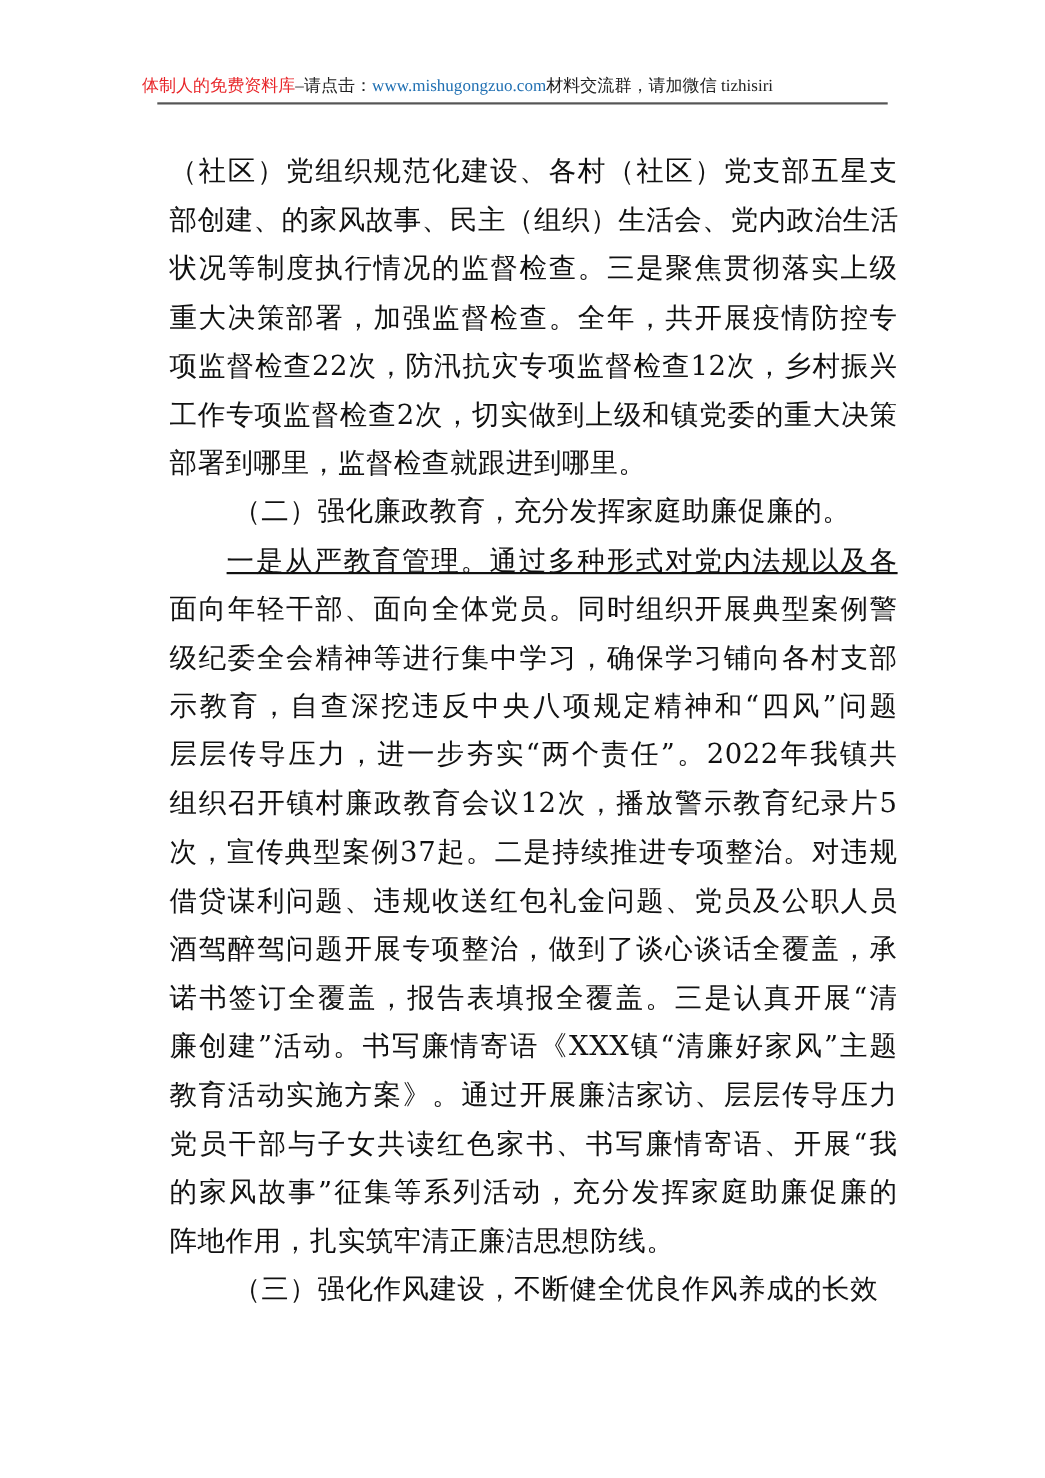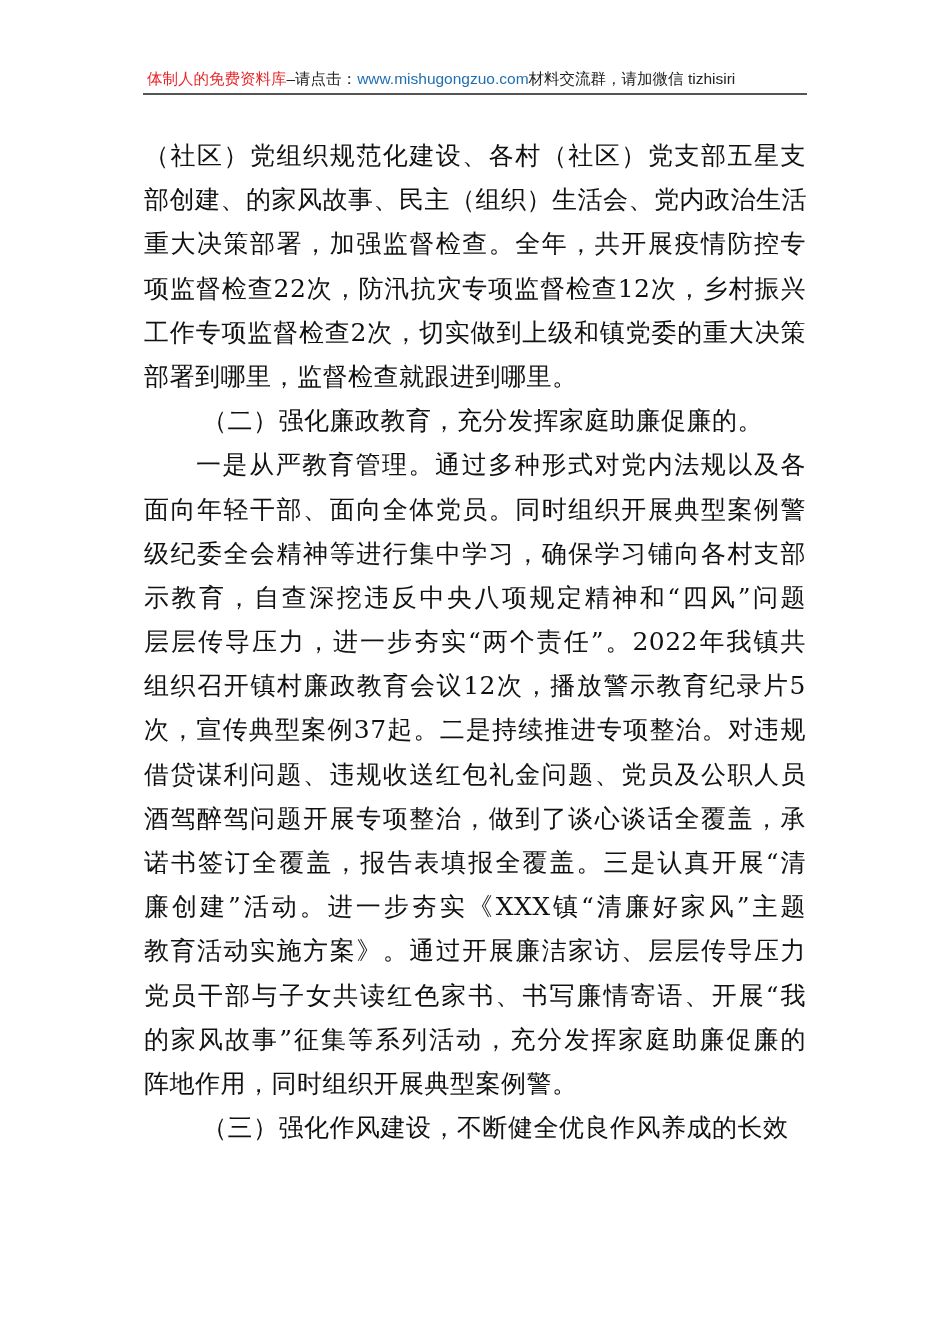--- a/index.html
+++ b/index.html
@@ -1,52 +1,53 @@
 <!DOCTYPE html>
 <html><head>
 <meta charset="utf-8">
 <style>
   html, body { margin: 0; padding: 0; background: #ffffff; }
   body { width: 950px; height: 1344px; position: relative; overflow: hidden; font-family: "DejaVu Serif", "Liberation Serif", serif; color: #111; }
-  .header { position: absolute; left: 147px; top: 66px; width: 660px; height: 26px; white-space: nowrap; font-family: Liberation Sans, sans-serif; font-size: 15.5px; line-height: 26px; }
+  .header { position: absolute; left: 129px; top: 66px; width: 660px; height: 26px; white-space: nowrap; font-family: Liberation Serif, serif; font-size: 15.5px; line-height: 26px; }
   .header .red { color: #e8262a; }
   .header .dark { color: #222; }
   .header .blue { color: #1f6fb2; }
   .header-rule { position: absolute; left: 143px; top: 93px; width: 664px; height: 2px; background: #555; }
-  .body-text { position: absolute; left: 144px; top: 134px; width: 662px; }
+  .body-text { position: absolute; left: 154px; top: 134px; width: 662px; }
   .line { height: 44.2px; line-height: 44.2px; font-size: 25px; white-space: nowrap; text-align: justify; text-align-last: justify; letter-spacing: 0.5px; }
   .line.last { text-align-last: left; }
-  .line.indent { padding-left: 52px; }
+  .line.indent { padding-left: 52px; text-decoration: underline; }
   .line.heading { padding-left: 58px; text-align-last: left; }
 </style>
 </head>
 <body>
 
 <div class="header">
   <span class="red">体制人的免费资料库</span><span class="dark">–请点击：</span><span class="blue">www.mishugongzuo.com</span><span class="dark">材料交流群，请加微信 tizhisiri</span>
 </div>
 <div class="header-rule"></div>
 
 <div class="body-text">
   <div class="line">（社区）党组织规范化建设、各村（社区）党支部五星支</div>
   <div class="line">部创建、的家风故事、民主（组织）生活会、党内政治生活</div>
+  <div class="line">状况等制度执行情况的监督检查。三是聚焦贯彻落实上级</div>
   <div class="line">重大决策部署，加强监督检查。全年，共开展疫情防控专</div>
   <div class="line">项监督检查22次，防汛抗灾专项监督检查12次，乡村振兴</div>
   <div class="line">工作专项监督检查2次，切实做到上级和镇党委的重大决策</div>
   <div class="line last">部署到哪里，监督检查就跟进到哪里。</div>
   <div class="line heading">（二）强化廉政教育，充分发挥家庭助廉促廉的。</div>
   <div class="line indent">一是从严教育管理。通过多种形式对党内法规以及各</div>
   <div class="line">面向年轻干部、面向全体党员。同时组织开展典型案例警</div>
   <div class="line">级纪委全会精神等进行集中学习，确保学习铺向各村支部</div>
   <div class="line">示教育，自查深挖违反中央八项规定精神和“四风”问题</div>
   <div class="line">层层传导压力，进一步夯实“两个责任”。2022年我镇共</div>
   <div class="line">组织召开镇村廉政教育会议12次，播放警示教育纪录片5</div>
   <div class="line">次，宣传典型案例37起。二是持续推进专项整治。对违规</div>
   <div class="line">借贷谋利问题、违规收送红包礼金问题、党员及公职人员</div>
   <div class="line">酒驾醉驾问题开展专项整治，做到了谈心谈话全覆盖，承</div>
   <div class="line">诺书签订全覆盖，报告表填报全覆盖。三是认真开展“清</div>
-  <div class="line">廉创建”活动。进一步夯实《XXX镇“清廉好家风”主题</div>
+  <div class="line">廉创建”活动。书写廉情寄语《XXX镇“清廉好家风”主题</div>
   <div class="line">教育活动实施方案》。通过开展廉洁家访、层层传导压力</div>
   <div class="line">党员干部与子女共读红色家书、书写廉情寄语、开展“我</div>
   <div class="line">的家风故事”征集等系列活动，充分发挥家庭助廉促廉的</div>
-  <div class="line last">阵地作用，同时组织开展典型案例警。</div>
+  <div class="line last">阵地作用，扎实筑牢清正廉洁思想防线。</div>
   <div class="line heading">（三）强化作风建设，不断健全优良作风养成的长效</div>
 </div>
 
 </body></html>

